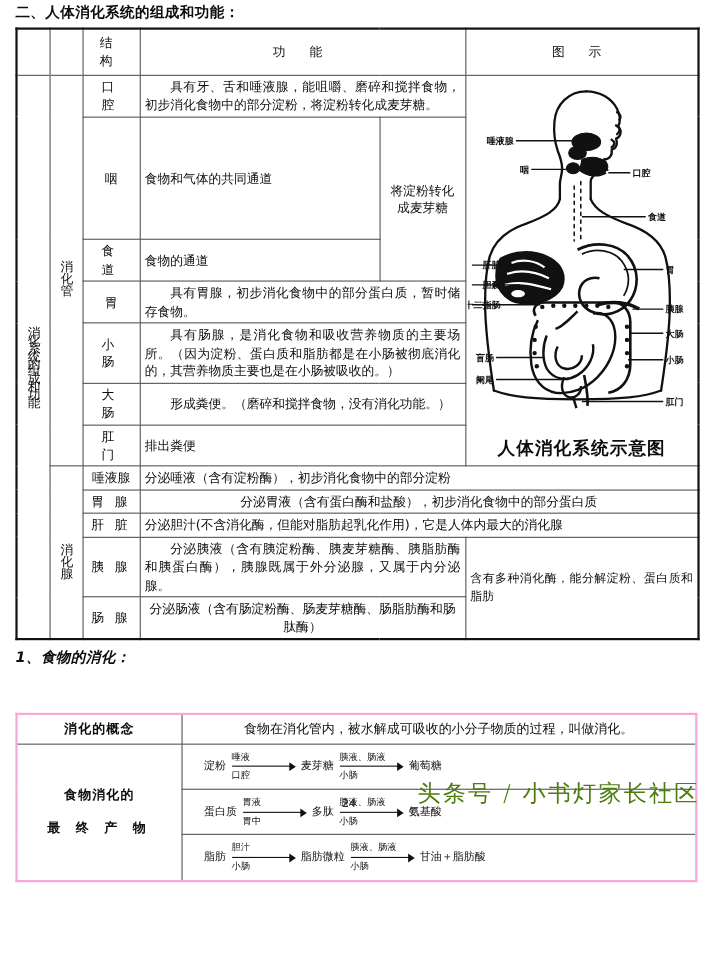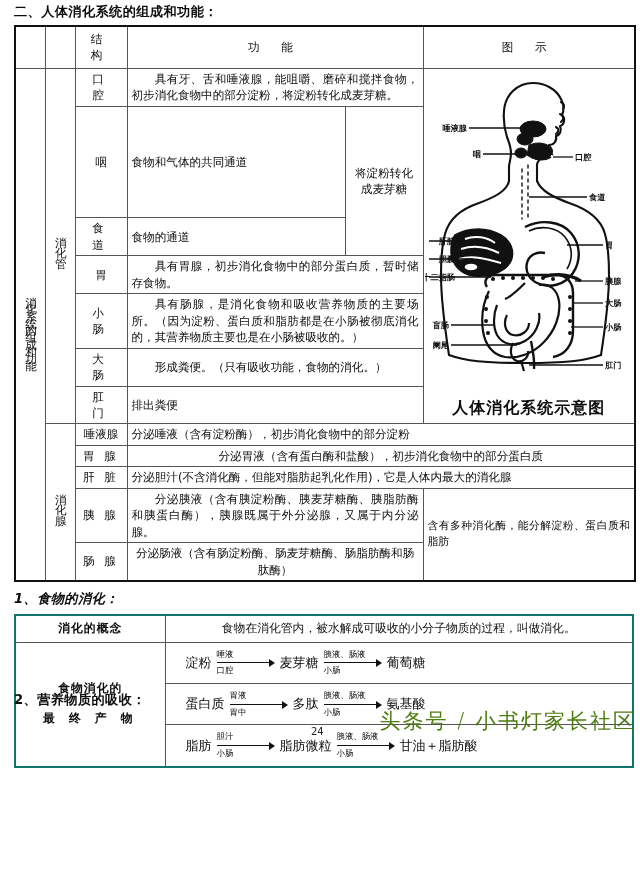--- a/index.html
+++ b/index.html
@@ -73,32 +73,33 @@
   .diagram-caption {
     font-size: 16px; font-weight: bold; letter-spacing: 1px;
     text-align: center; padding-bottom: 4px; margin-top: -2px;
   }
   svg.anat { display: block; margin: 0 auto; }
   .lbl { font-size: 8.2px; font-family: "DejaVu Sans", "Liberation Sans", sans-serif; font-weight: bold; fill: #111; }
 
   
   table.grid2 {
     border-collapse: collapse; width: 620px; table-layout: fixed;
-    border: 2px solid #0f766e;
+    border: 2px solid #f9a8d4;
+    margin-top: 34px;
   }
   table.grid2 td {
     border: 1px solid #555; padding: 4px 6px;
     font-size: 11.8px; line-height: 1.5; vertical-align: middle;
   }
   .cell-title { text-align: center; font-weight: bold; letter-spacing: 1px; }
   .cell-title .l2 { letter-spacing: 5px; }
 
   
   .flow { display: flex; align-items: center; padding: 3px 0 3px 14px; gap: 2px; }
-  .sub-term { font-size: 13px; white-space: nowrap; }
+  .sub-term { font-size: 10px; white-space: nowrap; }
   .arrow-grp {
     display: flex; flex-direction: column; align-items: flex-start;
     min-width: 58px; margin: 0 3px; position: relative;
   }
   .arrow-grp .above { font-size: 8.4px; line-height: 1.15; white-space: nowrap; }
   .arrow-grp .below { font-size: 8.4px; line-height: 1.15; white-space: nowrap; }
   .arrow-line { position: relative; width: 100%; height: 7px; }
   .arrow-line::before {
     content: ""; position: absolute; left: 0; right: 5px; top: 3px;
     border-top: 1.4px solid #111;
@@ -314,21 +315,21 @@
         <td class="ind" colspan="2">具有胃腺，初步消化食物中的部分蛋白质，暂时储存食物。</td>
       </tr>
 
       <tr>
         <td class="ctr sp">小  肠</td>
         <td class="ind" colspan="2">具有肠腺，是消化食物和吸收营养物质的主要场所。（因为淀粉、蛋白质和脂肪都是在小肠被彻底消化的，其营养物质主要也是在小肠被吸收的。）</td>
       </tr>
 
       <tr>
         <td class="ctr sp">大  肠</td>
-        <td class="ind" colspan="2">形成粪便。（只有吸收功能，食物的消化。）</td>
+        <td class="ind" colspan="2">形成粪便。（磨碎和搅拌食物，没有消化功能。）</td>
       </tr>
 
       <tr>
         <td class="ctr sp">肛  门</td>
         <td class="just" colspan="2">排出粪便</td>
       </tr>
 
       <tr>
         <td class="vcell" rowspan="5">
           <span class="vtext tight">消化腺</span>
@@ -429,18 +430,17 @@
             </span>
             <span class="sub-term">甘油＋脂肪酸</span>
           </div>
         </td>
       </tr>
     </tbody>
   </table>
   </div>
 
   <div class="footer">
-    <div class="section-heading bottom-note">2、营养物质的吸收：</div>
     <div class="page-num">24</div>
     <div class="watermark">头条号 / 小书灯家长社区</div>
   </div>
 
 </div>
 
 </body></html>

